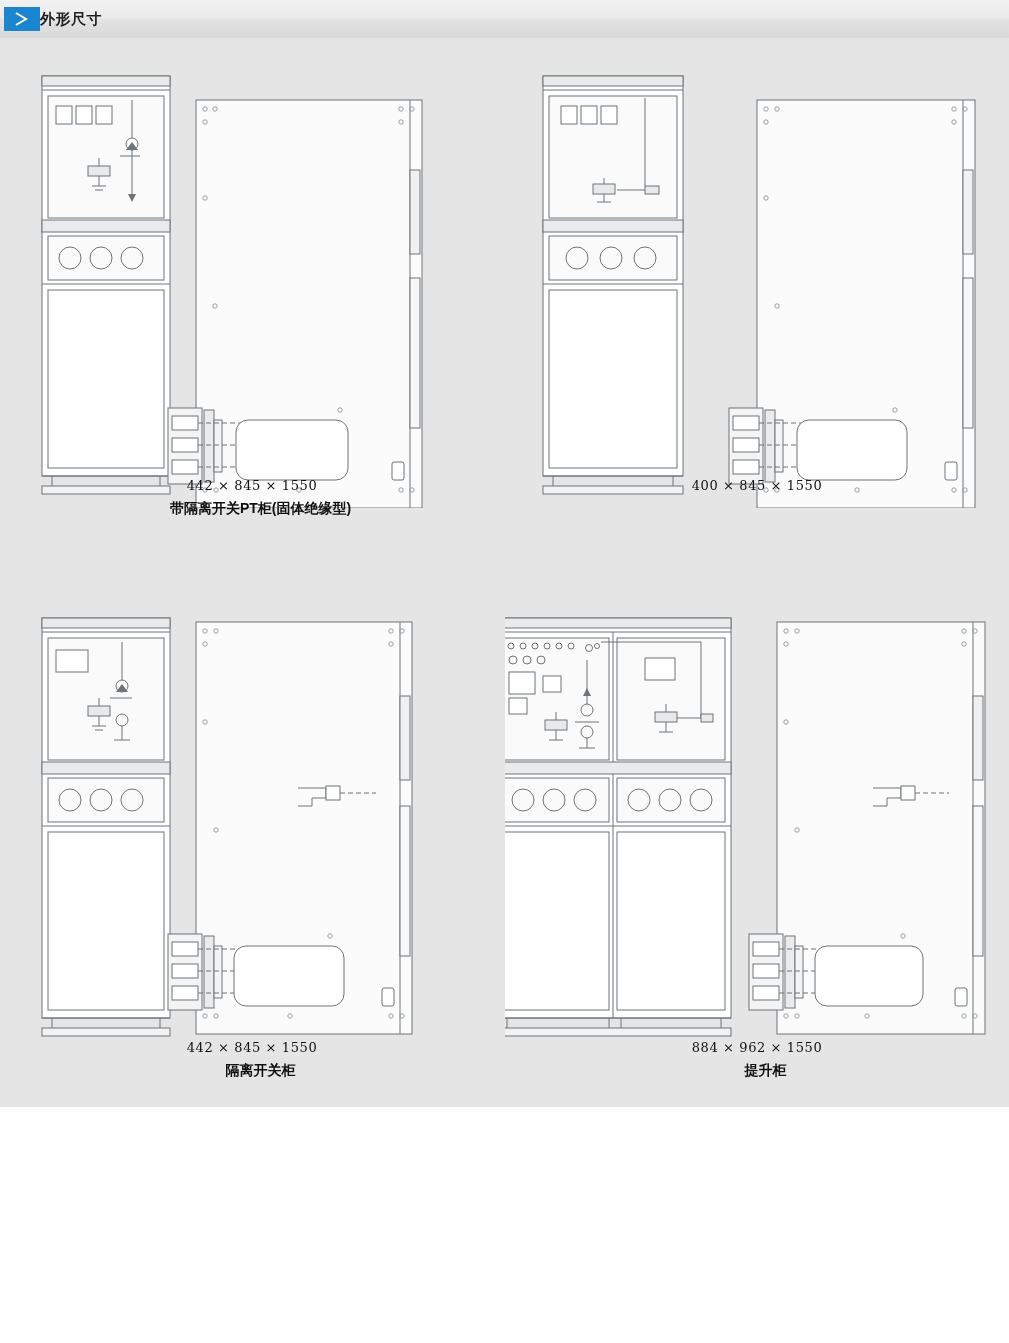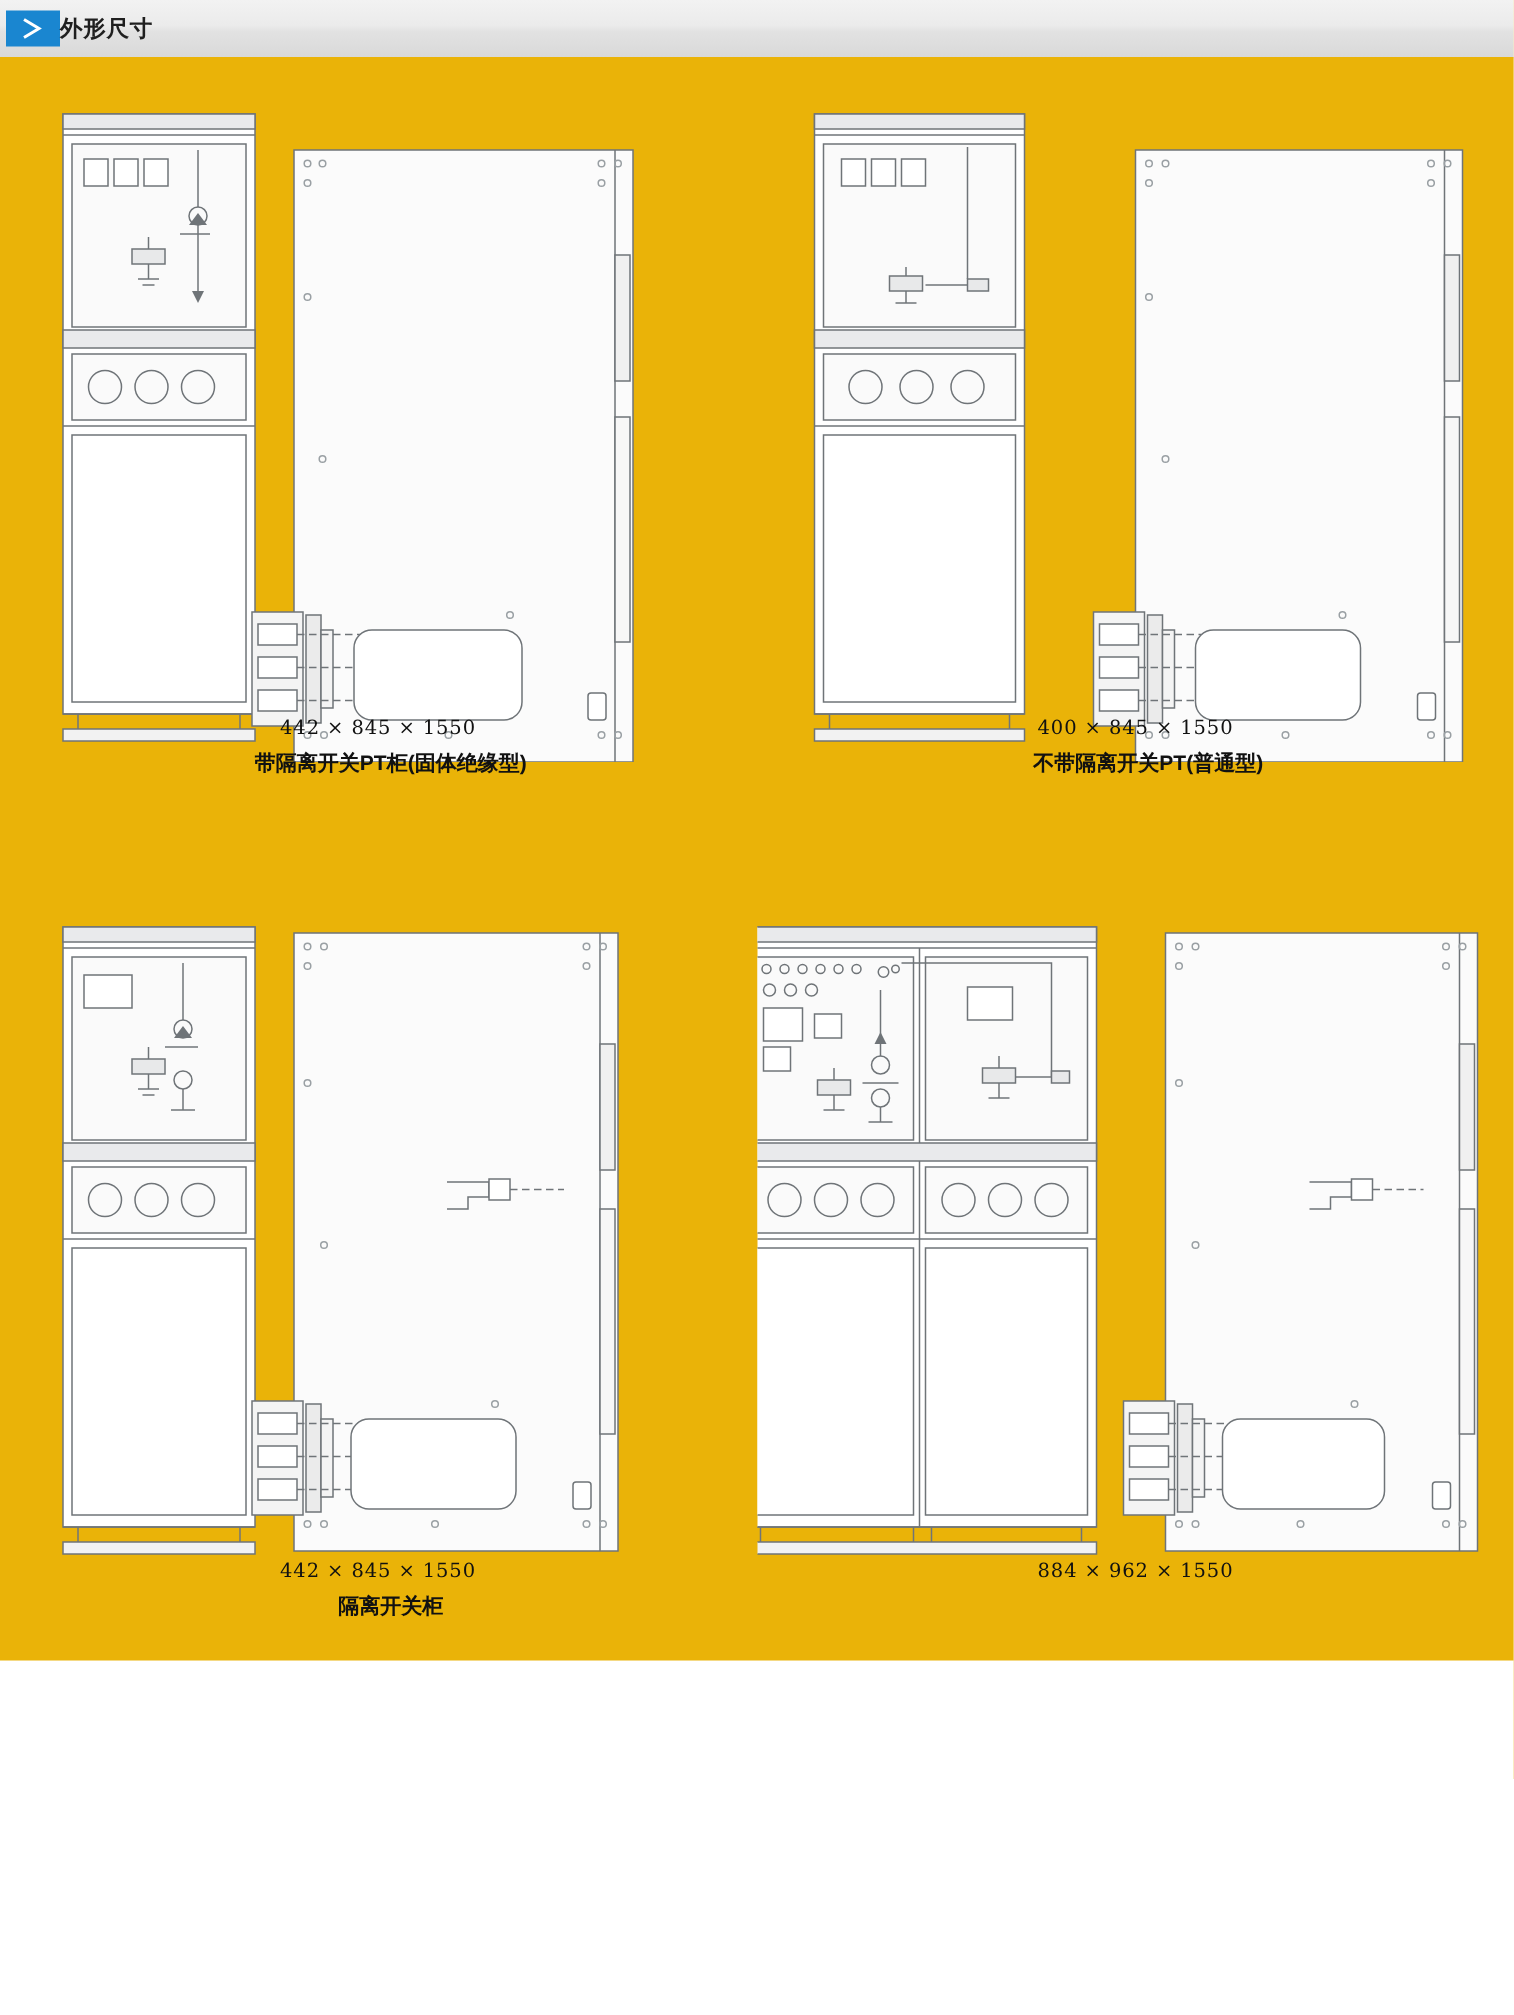--- a/index.html
+++ b/index.html
@@ -27,21 +27,21 @@
   }
   .header .mark svg{display:block;}
   .header .title{
     margin-left:0;font-size:15px;font-weight:bold;color:#1f1f1f;
     letter-spacing:.5px;
   }
 
   
   .panel{
     position:absolute;left:0;top:38px;width:1009px;height:1069px;
-    background:#eab308;
+    background:#e5e5e5;
   }
 
   
   .grid{position:absolute;left:0;top:0;width:1009px;height:1120px;}
   .cell{position:absolute;width:504px;height:560px;}
   .cell.c0{left:0;top:0;}
   .cell.c1{left:505px;top:0;}
   .cell.c2{left:0;top:562px;}
   .cell.c3{left:505px;top:562px;}
 
@@ -229,21 +229,20 @@
                 <line x1="254" y1="385" x2="296" y2="385"></line>
                 <line x1="254" y1="407" x2="296" y2="407"></line>
                 <line x1="254" y1="429" x2="296" y2="429"></line>
               </g>
               <rect x="292" y="382" width="110" height="60" rx="12" fill="#ffffff"></rect>
             </g>
           </svg>
         </div>
         <div class="caption">
           <span class="dim">400 × 845 × 1550</span>
-          <span class="desc">不带隔离开关PT(普通型)</span>
         </div>
       </div>
 
       <div class="cell c2">
         <div class="draw">
           <svg width="504" height="470" viewBox="0 0 504 470">
             <g fill="none" stroke="#6f7478" stroke-width="1">
 
               <rect x="42" y="18" width="128" height="400" fill="#ffffff"></rect>
               <rect x="42" y="18" width="128" height="10" fill="#e9eaec"></rect>
@@ -424,18 +423,19 @@
                 <line x1="274" y1="349" x2="314" y2="349"></line>
                 <line x1="274" y1="371" x2="314" y2="371"></line>
                 <line x1="274" y1="393" x2="314" y2="393"></line>
               </g>
               <rect x="310" y="346" width="108" height="60" rx="12" fill="#ffffff"></rect>
             </g>
           </svg>
         </div>
         <div class="caption">
           <span class="dim">884 × 962 × 1550</span>
+          <span class="desc">提升柜</span>
         </div>
       </div>
 
     </div>
   </div>
 </div>
 
 </body></html>

